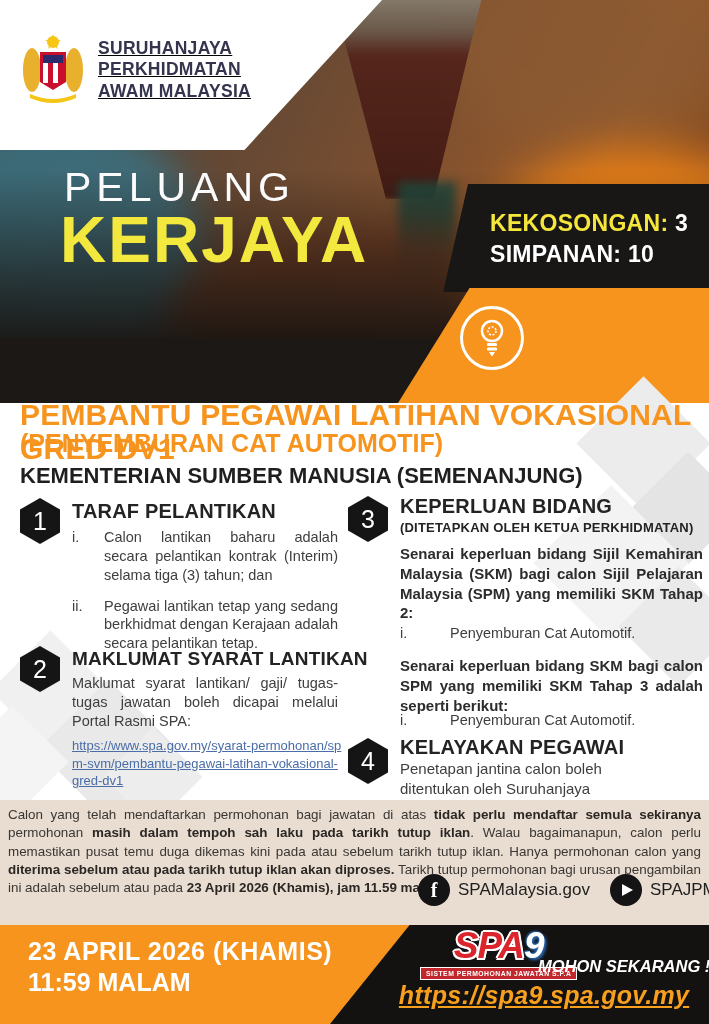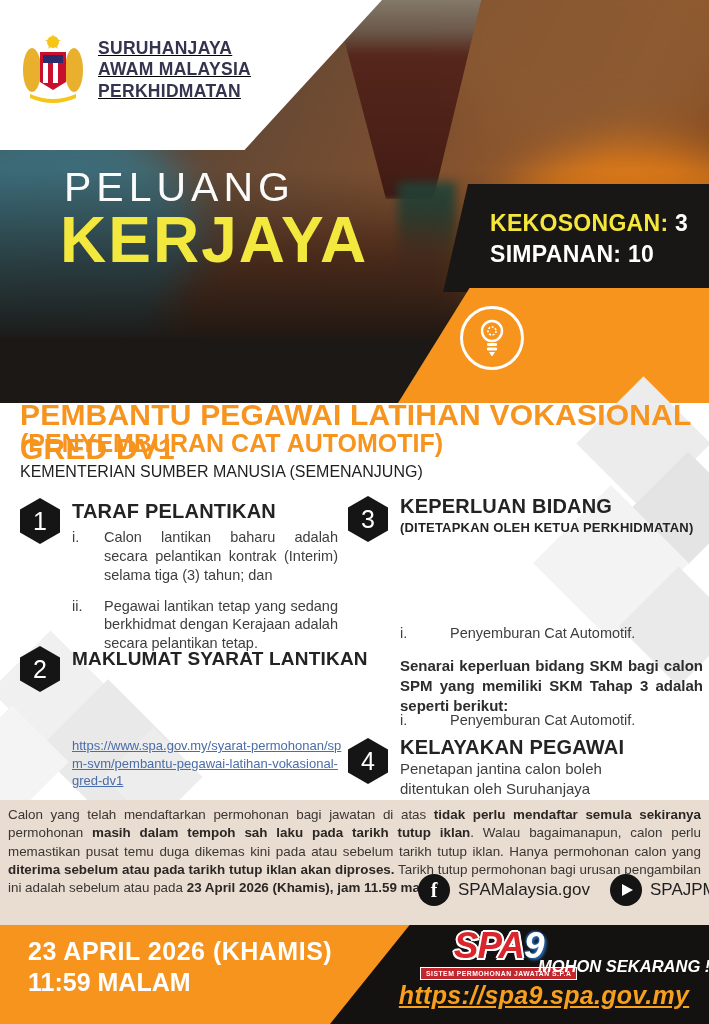--- a/index.html
+++ b/index.html
@@ -50,21 +50,21 @@
   .d3{left:556px;top:508px;width:110px;height:110px;background:#f3f3f3;}
   .d4{left:636px;top:584px;width:85px;height:85px;background:#eaeaea;}
   .d5{left:8px;top:648px;width:85px;height:85px;background:#f0f0f0;}
   .d6{left:58px;top:700px;width:100px;height:100px;background:#e9e9e9;}
   .d7{left:-28px;top:722px;width:80px;height:80px;background:#f4f4f4;}
   .d8{left:118px;top:742px;width:70px;height:70px;background:#ededed;}
 
   
   .pos-title1{position:absolute;left:20px;top:398px;font-size:30px;font-weight:800;color:#f7941e;letter-spacing:.2px;}
   .pos-title2{position:absolute;left:20px;top:429px;font-size:25px;font-weight:800;color:#f7941e;}
-  .ministry{position:absolute;left:20px;top:463px;font-size:16px;font-weight:400;color:#1f1f1f;}
+  .ministry{position:absolute;left:20px;top:463px;font-size:22px;font-weight:700;color:#1f1f1f;}
 
   
   .hex{position:absolute;width:40px;height:46px;background:#151515;color:#fff;
        clip-path:polygon(50% 0,100% 25%,100% 75%,50% 100%,0 75%,0 25%);
        display:flex;align-items:center;justify-content:center;font-size:25px;font-weight:400;}
   .hex1{left:20px;top:498px;} .hex2{left:20px;top:646px;}
   .hex3{left:348px;top:496px;} .hex4{left:348px;top:738px;}
 
   .sec-head{position:absolute;font-weight:800;color:#232323;letter-spacing:.2px;}
   .h-s1{left:72px;top:500px;font-size:20px;}
@@ -149,22 +149,22 @@
           <rect x="26" y="31" width="5" height="20" fill="#c8102e"></rect>
           <rect x="31" y="31" width="5" height="20" fill="#fff"></rect>
           <rect x="36" y="31" width="5" height="20" fill="#c8102e"></rect>
           <circle cx="31" cy="10" r="6" fill="#f5c518"></circle>
           <path d="M31 2 L33 8 L39 8 L34 11 L36 17 L31 13 L26 17 L28 11 L23 8 L29 8 Z" fill="#f5c518"></path>
           <path d="M8 62 Q31 72 54 62 L54 66 Q31 76 8 66 Z" fill="#f5c518"></path>
         </svg>
       </span>
       <div class="org-name">
         <div>SURUHANJAYA</div>
+        <div>PERKHIDMATAN</div>
         <div>AWAM MALAYSIA</div>
-        <div>PERKHIDMATAN</div>
       </div>
     </div>
 
     <div class="peluang">PELUANG</div>
     <div class="kerjaya">KERJAYA</div>
 
     <div class="vac-panel">
       <div class="vac-line">
         <span class="lbl">KEKOSONGAN:</span>
         <span>3</span>
@@ -209,25 +209,27 @@
       <span class="t">Calon lantikan baharu adalah secara pelantikan kontrak (Interim) selama tiga (3) tahun; dan</span>
     </div>
     <div class="li">
       <span class="m">ii.</span>
       <span class="t">Pegawai lantikan tetap yang sedang berkhidmat dengan Kerajaan adalah secara pelantikan tetap.</span>
     </div>
   </div>
 
   <div class="hex hex2">2</div>
   <div class="sec-head h-s2">MAKLUMAT SYARAT LANTIKAN</div>
+  <div class="s2-body">Maklumat syarat lantikan/ gaji/ tugas-tugas jawatan boleh dicapai melalui Portal Rasmi SPA:</div>
   <a class="s2-link" href="#">https://www.spa.gov.my/syarat-permohonan/spm-svm/pembantu-pegawai-latihan-vokasional-gred-dv1</a>
 
   <div class="hex hex3">3</div>
   <div class="sec-head h-s3">KEPERLUAN BIDANG</div>
   <div class="sec-head h-s3sub">(DITETAPKAN OLEH KETUA PERKHIDMATAN)</div>
+  <div class="s3-para p1">Senarai keperluan bidang Sijil Kemahiran Malaysia (SKM) bagi calon Sijil Pelajaran Malaysia (SPM) yang memiliki SKM Tahap 2:</div>
   <div class="s3-item i1">
     <span class="m">i.</span>
     <span class="t">Penyemburan Cat Automotif.</span>
   </div>
   <div class="s3-para p2">Senarai keperluan bidang SKM bagi calon SPM yang memiliki SKM Tahap 3 adalah seperti berikut:</div>
   <div class="s3-item i2">
     <span class="m">i.</span>
     <span class="t">Penyemburan Cat Automotif.</span>
   </div>
 

